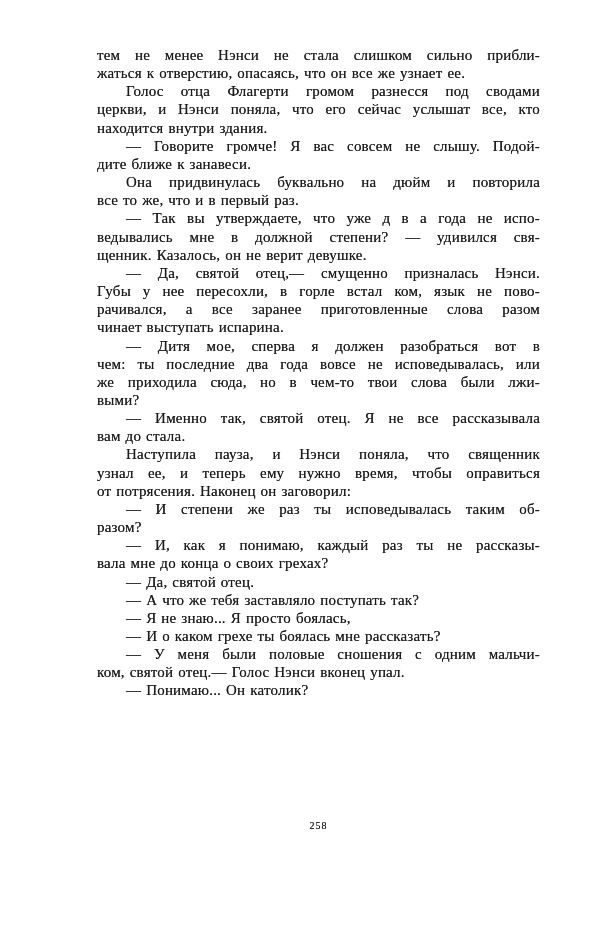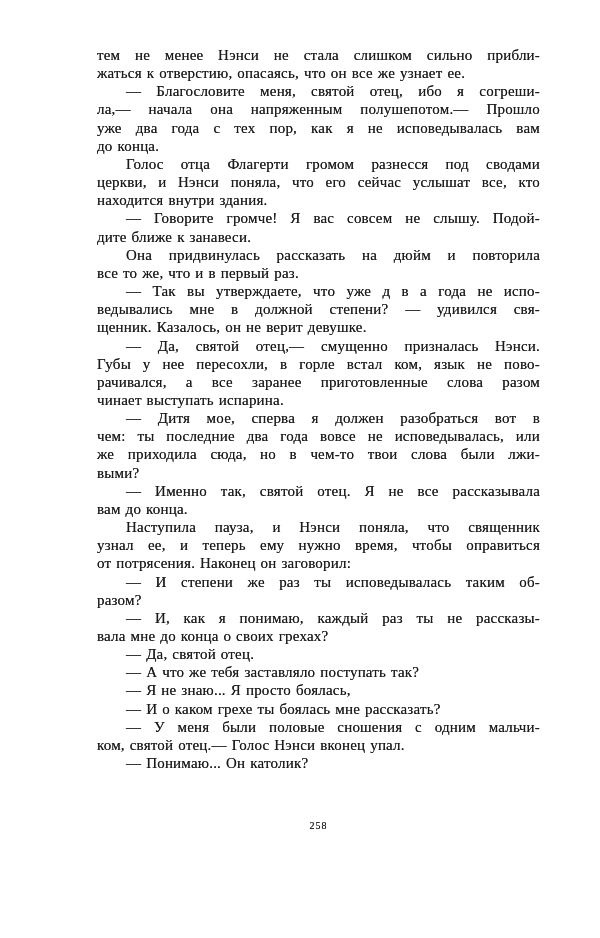--- a/index.html
+++ b/index.html
@@ -61,36 +61,30 @@
 </head>
 <body>
 
 <div class="scan-page">
   <div class="text-block">
       <div class="paragraph">
         <div class="line">тем не менее Нэнси не стала слишком сильно прибли-</div>
         <div class="line last">жаться к отверстию, опасаясь, что он все же узнает ее.</div>
       </div>
       <div class="paragraph">
-        <div class="line indent">— Благословите меня, святой отец, ибо я согреши-</div>
-        <div class="line">ла,— начала она напряженным полушепотом.— Прошло</div>
-        <div class="line">уже два года с тех пор, как я не исповедывалась вам</div>
-        <div class="line last">до конца.</div>
-      </div>
-      <div class="paragraph">
         <div class="line indent">Голос отца Флагерти громом разнесся под сводами</div>
         <div class="line">церкви, и Нэнси поняла, что его сейчас услышат все, кто</div>
         <div class="line last">находится внутри здания.</div>
       </div>
       <div class="paragraph">
         <div class="line indent">— Говорите громче! Я вас совсем не слышу. Подой-</div>
         <div class="line last">дите ближе к занавеси.</div>
       </div>
       <div class="paragraph">
-        <div class="line indent">Она придвинулась рассказать на дюйм и повторила</div>
+        <div class="line indent">Она придвинулась буквально на дюйм и повторила</div>
         <div class="line last">все то же, что и в первый раз.</div>
       </div>
       <div class="paragraph">
         <div class="line indent">— Так вы утверждаете, что уже д в а года не испо-</div>
         <div class="line">ведывались мне в должной степени? — удивился свя-</div>
         <div class="line last">щенник. Казалось, он не верит девушке.</div>
       </div>
       <div class="paragraph">
         <div class="line indent">— Да, святой отец,— смущенно призналась Нэнси.</div>
         <div class="line">Губы у нее пересохли, в горле встал ком, язык не пово-</div>
@@ -98,21 +92,21 @@
         <div class="line last">чинает выступать испарина.</div>
       </div>
       <div class="paragraph">
         <div class="line indent">— Дитя мое, сперва я должен разобраться вот в</div>
         <div class="line">чем: ты последние два года вовсе не исповедывалась, или</div>
         <div class="line">же приходила сюда, но в чем-то твои слова были лжи-</div>
         <div class="line last">выми?</div>
       </div>
       <div class="paragraph">
         <div class="line indent">— Именно так, святой отец. Я не все рассказывала</div>
-        <div class="line last">вам до конца.</div>
+        <div class="line last">вам до стала.</div>
       </div>
       <div class="paragraph">
         <div class="line indent">Наступила пауза, и Нэнси поняла, что священник</div>
         <div class="line">узнал ее, и теперь ему нужно время, чтобы оправиться</div>
         <div class="line last">от потрясения. Наконец он заговорил:</div>
       </div>
       <div class="paragraph">
         <div class="line indent">— И степени же раз ты исповедывалась таким об-</div>
         <div class="line last">разом?</div>
       </div>

